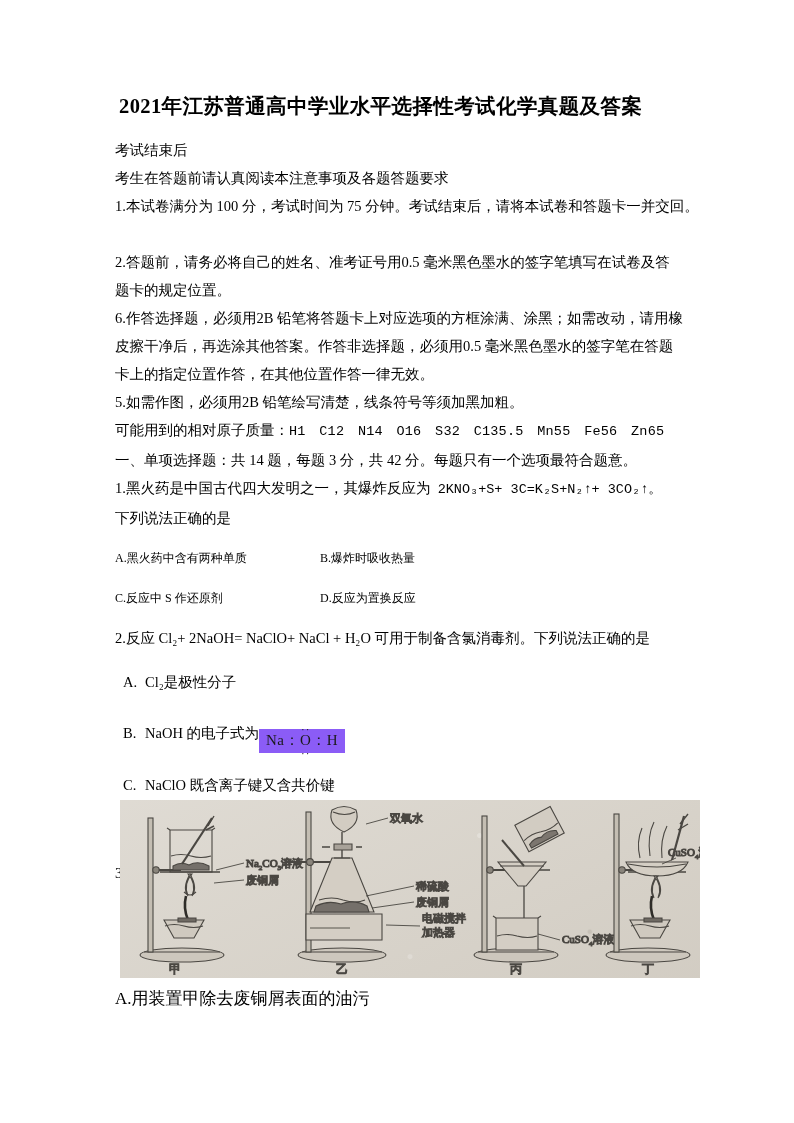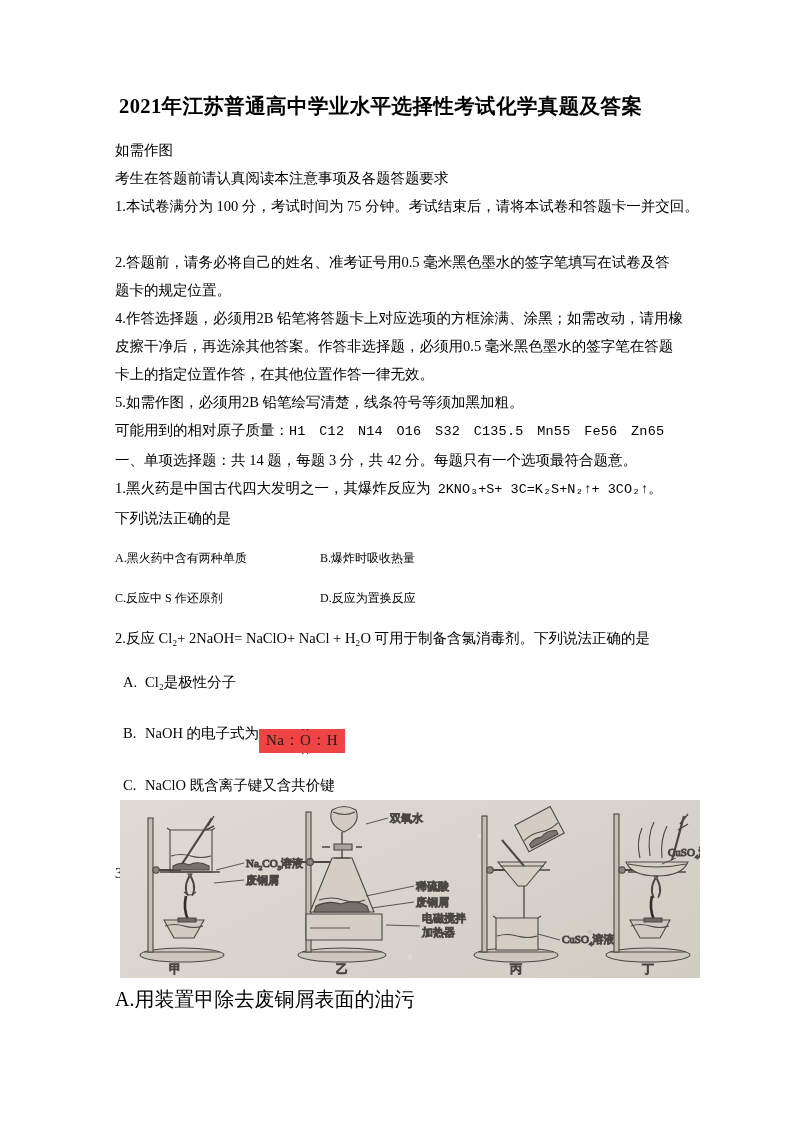--- a/index.html
+++ b/index.html
@@ -80,21 +80,21 @@
     width: 22px;
   }
   .lewis-row {
     line-height: 44px;
     margin-top: 6px;
   }
   
   .lewis {
     display: inline-block;
     vertical-align: -9px;
-    background: #ef4444;
+    background: #8b5cf6;
     padding: 3px 7px 4px 7px;
     font-family: "Liberation Serif", "DejaVu Serif", serif;
     font-size: 15px;
     line-height: 17px;
     letter-spacing: 0.5px;
     color: #1a1a1a;
     position: relative;
     top: -2px;
   }
   .lewis .ox {
@@ -154,43 +154,43 @@
   .app-caption {
     font-family: "Liberation Serif", "DejaVu Serif", serif;
     font-size: 12px;
     fill: #1f1f1d;
   }
   .after-figure {
     position: absolute;
     left: 115px;
     top: 985px;
     width: 580px;
-    font-size: 20px;
+    font-size: 17px;
     line-height: 28px;
     white-space: nowrap;
   }
 </style>
 </head>
 <body>
 
 <div class="page">
 
   <div class="content">
 
     <h1 class="doc-title">2021年江苏普通高中学业水平选择性考试化学真题及答案</h1>
 
-    <p class="line">如需作图</p>
+    <p class="line">考试结束后</p>
     <p class="line">考生在答题前请认真阅读本注意事项及各题答题要求</p>
     <p class="line">1.本试卷满分为 100 分，考试时间为 75 分钟。考试结束后，请将本试卷和答题卡一并交回。</p>
 
     <div class="spacer"></div>
 
     <p class="line">2.答题前，请务必将自己的姓名、准考证号用0.5 毫米黑色墨水的签字笔填写在试卷及答</p>
     <p class="line">题卡的规定位置。</p>
-    <p class="line">4.作答选择题，必须用2B 铅笔将答题卡上对应选项的方框涂满、涂黑；如需改动，请用橡</p>
+    <p class="line">6.作答选择题，必须用2B 铅笔将答题卡上对应选项的方框涂满、涂黑；如需改动，请用橡</p>
     <p class="line">皮擦干净后，再选涂其他答案。作答非选择题，必须用0.5 毫米黑色墨水的签字笔在答题</p>
     <p class="line">卡上的指定位置作答，在其他位置作答一律无效。</p>
     <p class="line">5.如需作图，必须用2B 铅笔绘写清楚，线条符号等须加黑加粗。</p>
 
     <p class="line"><span>可能用到的相对原子质量：</span><span class="atomic-list">H1　C12　N14　O16　S32　C135.5　Mn55　Fe56　Zn65</span></p>
 
     <p class="line">一、单项选择题：共 14 题，每题 3 分，共 42 分。每题只有一个选项最符合题意。</p>
 
     <p class="line"><span>1.黑火药是中国古代四大发明之一，其爆炸反应为</span>&nbsp;&nbsp;<span class="mono">2KNO₃+S+ 3C=K₂S+N₂↑+ 3CO₂↑。</span></p>
     <p class="line">下列说法正确的是</p>

